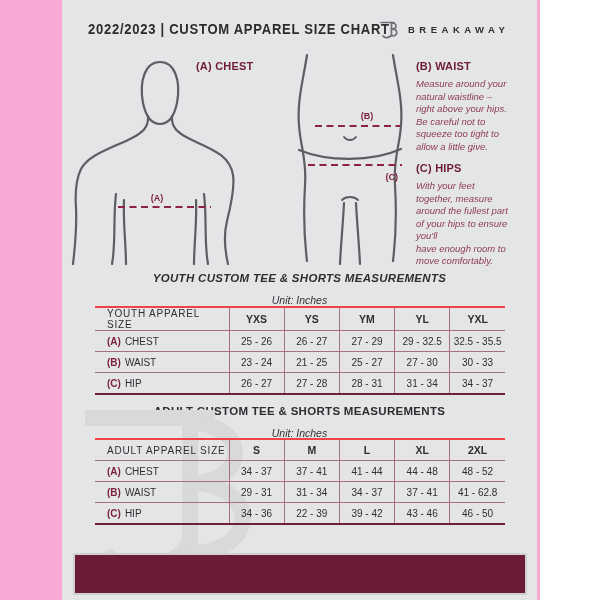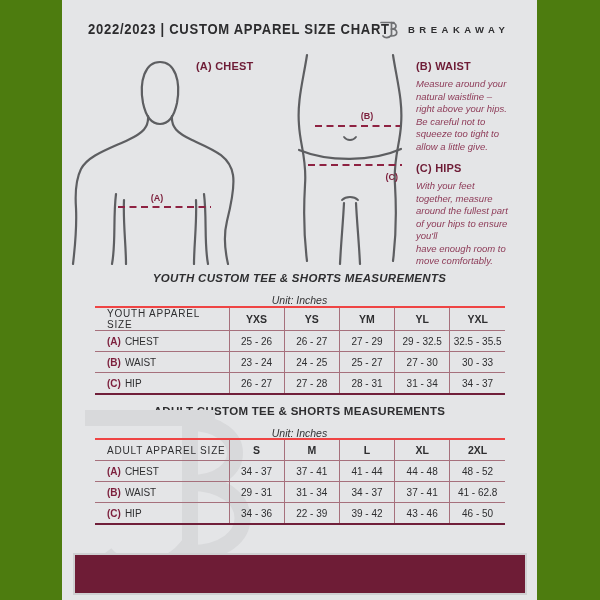--- a/index.html
+++ b/index.html
@@ -1,17 +1,17 @@
 <!DOCTYPE html>
 <html><head>
 <meta charset="utf-8">
 <style>
   html,body { margin:0; padding:0; }
   .canvas {
-    position:relative; width:600px; height:600px; background:#4d7c0f;
+    position:relative; width:540px; height:600px; background:#f9a8d4;
     font-family:"Liberation Sans", sans-serif; overflow:hidden;
   }
   .page {
     position:absolute; left:62px; top:0; width:475px; height:600px;
     background:#e4e5e7; overflow:hidden;
   }
   
   .hdr-title {
     position:absolute; left:26px; top:21px; font-size:14.5px; font-weight:bold;
     color:#2c2c2e; letter-spacing:0.8px; transform:scaleX(0.9); transform-origin:left top;
@@ -167,21 +167,21 @@
           <td>26 - 27</td>
           <td>27 - 29</td>
           <td>29 - 32.5</td>
           <td>32.5 - 35.5</td>
         </tr>
         <tr>
           <td class="label-col">
             <span class="pfx">(B)</span><span class="lbl">WAIST</span>
           </td>
           <td>23 - 24</td>
-          <td>24 - 25</td>
+          <td>21 - 25</td>
           <td>25 - 27</td>
           <td>27 - 30</td>
           <td>30 - 33</td>
         </tr>
         <tr>
           <td class="label-col">
             <span class="pfx">(C)</span><span class="lbl">HIP</span>
           </td>
           <td>26 - 27</td>
           <td>27 - 28</td>

